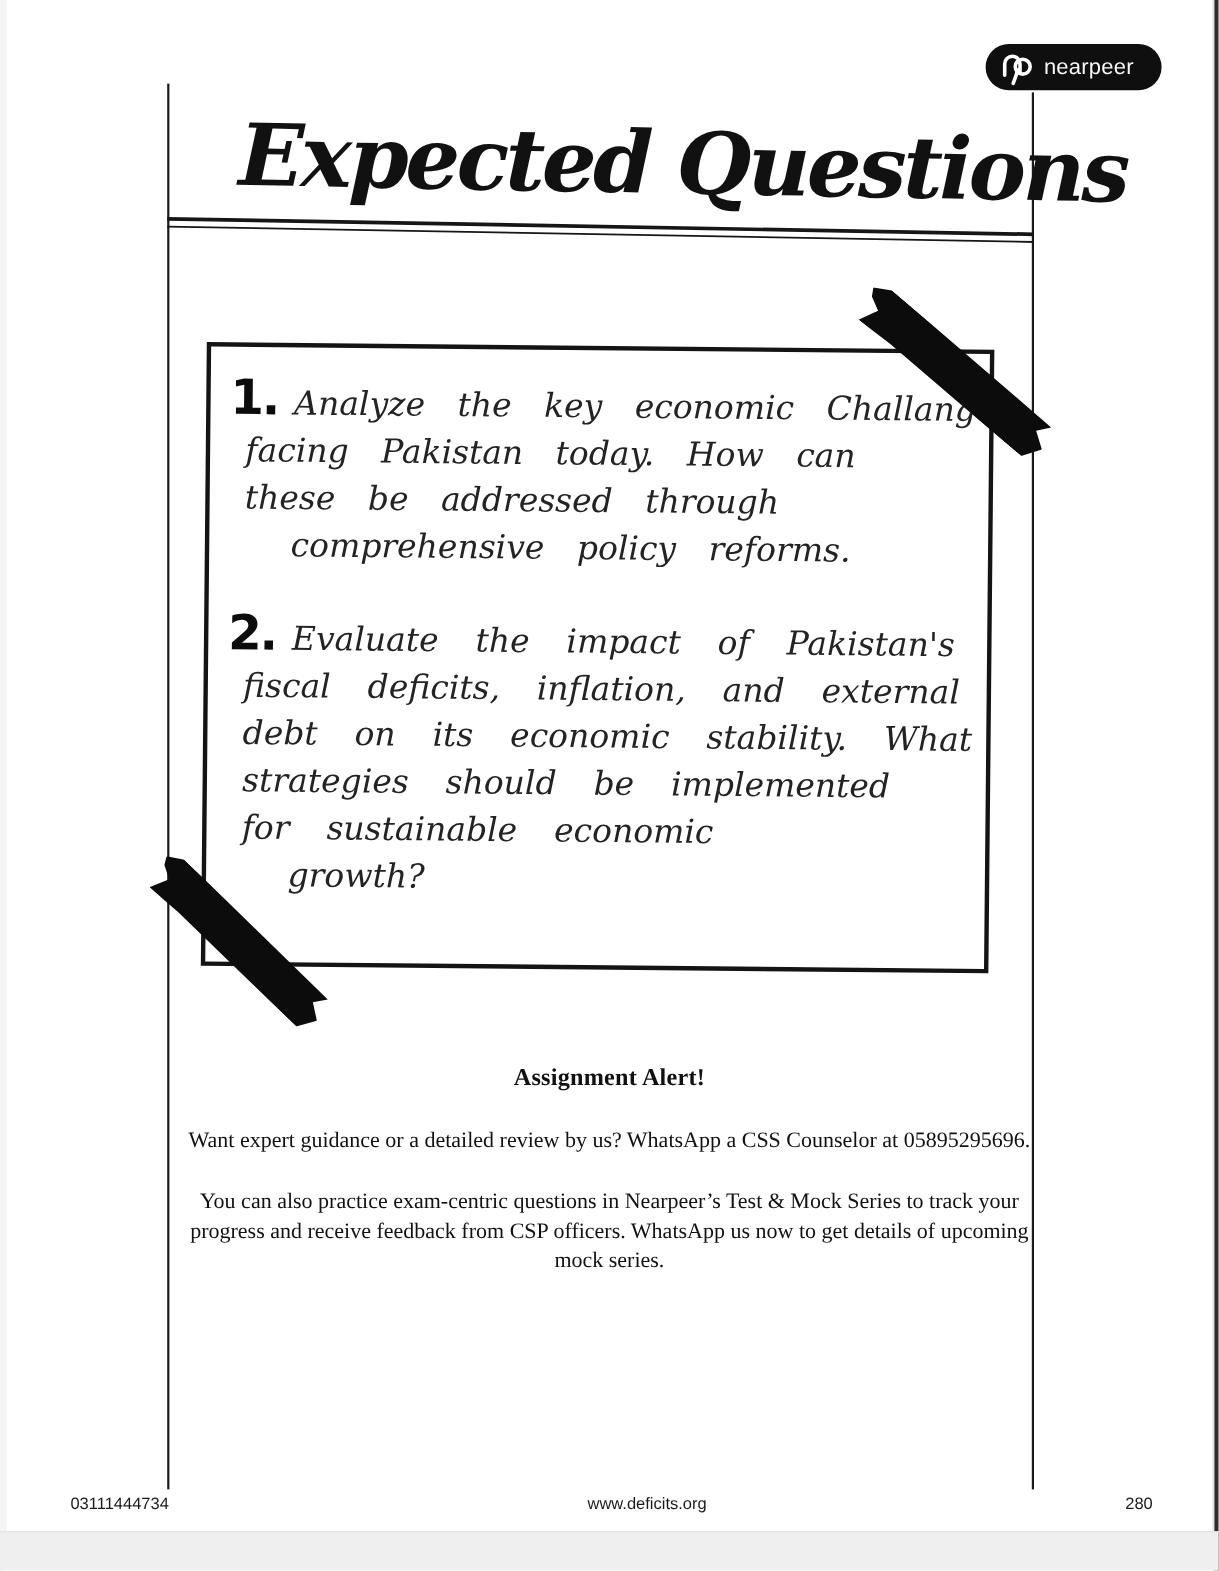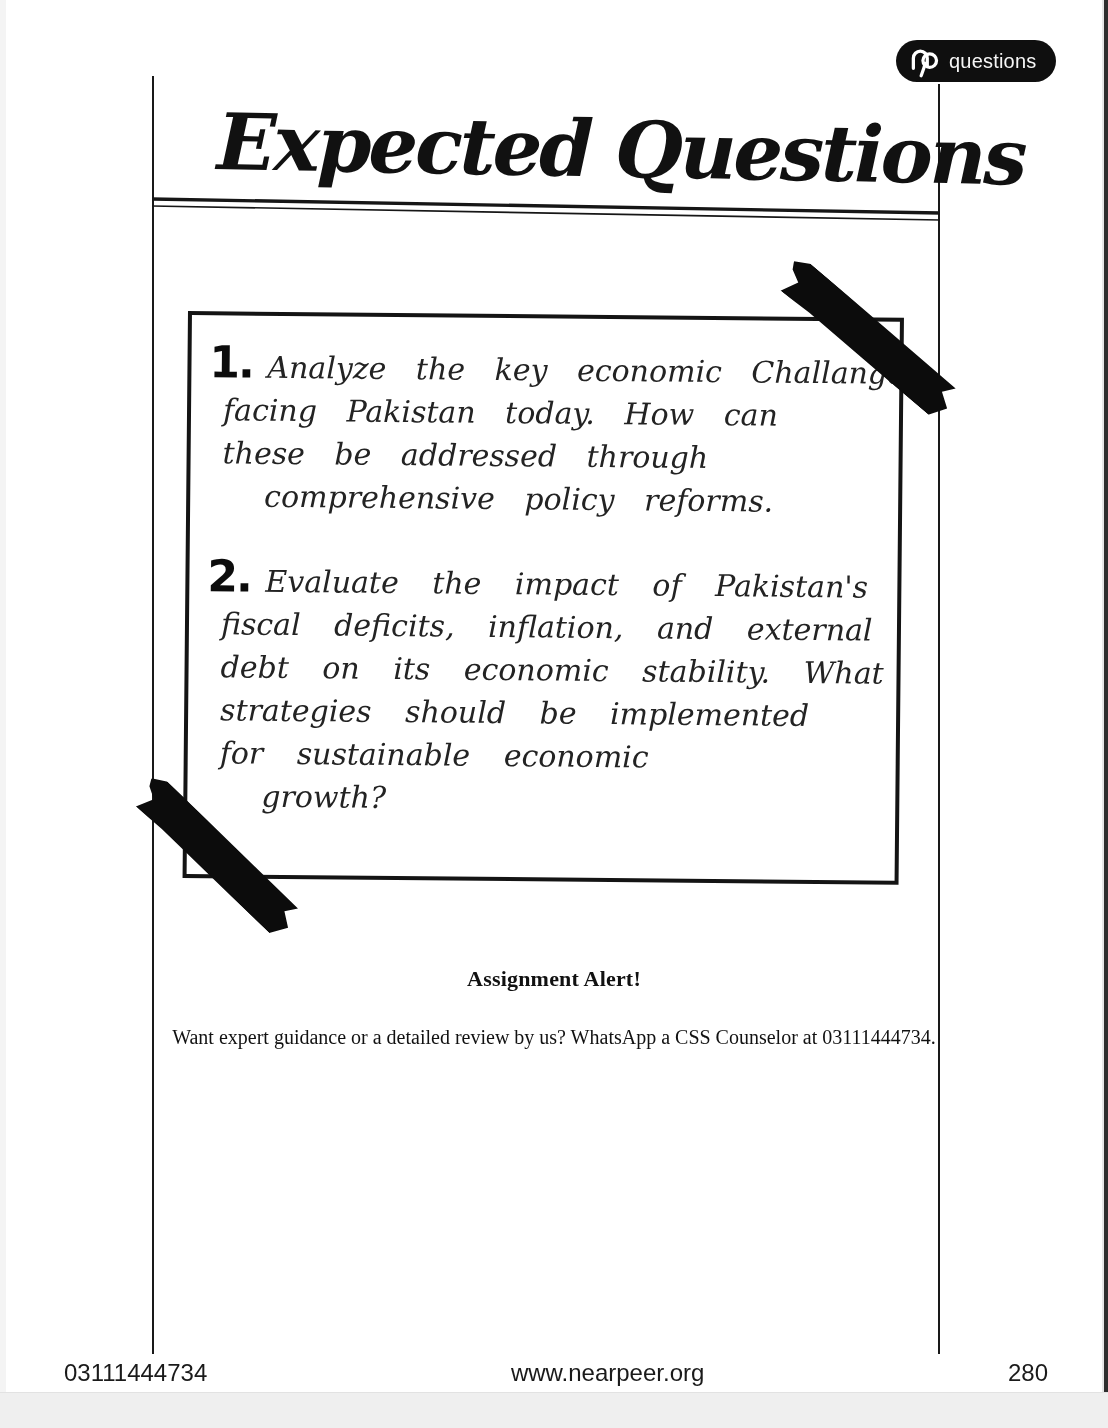--- a/index.html
+++ b/index.html
@@ -90,21 +90,21 @@
     font-family:"Liberation Serif", serif; font-size:20px; line-height:27px;
     margin:0 auto 26px auto; max-width:772px;
   }
   .alert p.gap { margin-bottom:28px; }
 
   
   .footer {
     position:absolute; left:0; top:1359px; width:100%;
     display:flex; justify-content:space-between; align-items:center;
     padding:0 60px 0 64px;
-    font-family:"Liberation Sans", sans-serif; font-size:24px; color:#1a1a1a;
+    font-family:"Liberation Sans", sans-serif; font-size:15px; color:#1a1a1a;
   }
 </style>
 </head>
 <body>
 
 <div class="canvas">
 
   <div class="edge-left"></div>
   <div class="edge-right-inner"></div>
   <div class="edge-right"></div>
@@ -119,21 +119,21 @@
   </svg>
 
   <div class="badge">
     <svg width="36" height="36" viewBox="0 0 44 44">
       <g fill="none" stroke="#ffffff" stroke-width="4" stroke-linecap="round">
         <path d="M9 31 V18.5 a8.5 8.5 0 0 1 17 0 V28"></path>
         <circle cx="29" cy="21.5" r="8.3"></circle>
         <path d="M23.5 25 C22 31 20 36 18.5 40"></path>
       </g>
     </svg>
-    <span class="brand">questions</span>
+    <span class="brand">nearpeer</span>
   </div>
 
   <div class="title">Expected Questions</div>
 
   <div class="qbox">
     <div class="q q1">
       <span class="qnum">1.</span>
       <div class="qline first">Analyze  the key economic Challanges</div>
       <div class="qline">facing  Pakistan  today. How can</div>
       <div class="qline">these  be  addressed  through</div>
@@ -148,22 +148,23 @@
       <div class="qline">for    sustainable    economic</div>
       <div class="qline indent">growth?</div>
     </div>
   </div>
 
   <div class="tape tape-tr"></div>
   <div class="tape tape-bl"></div>
 
   <div class="alert">
     <h2>Assignment Alert!</h2>
-    <p class="gap">Want expert guidance or a detailed review by us? WhatsApp a CSS Counselor at 03111444734.</p>
+    <p class="gap">Want expert guidance or a detailed review by us? WhatsApp a CSS Counselor at 05895295696.</p>
+    <p>You can also practice exam-centric questions in Nearpeer’s Test &amp; Mock Series to track your progress and receive feedback from CSP officers. WhatsApp us now to get details of upcoming mock series.</p>
   </div>
 
   <div class="footer">
     <span>03111444734</span>
-    <span>www.nearpeer.org</span>
+    <span>www.deficits.org</span>
     <span>280</span>
   </div>
 
 </div>
 
 </body></html>

